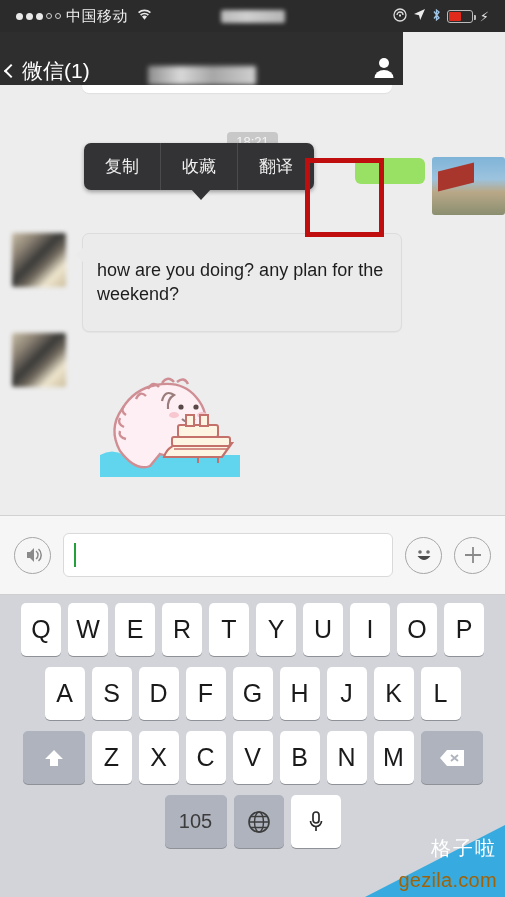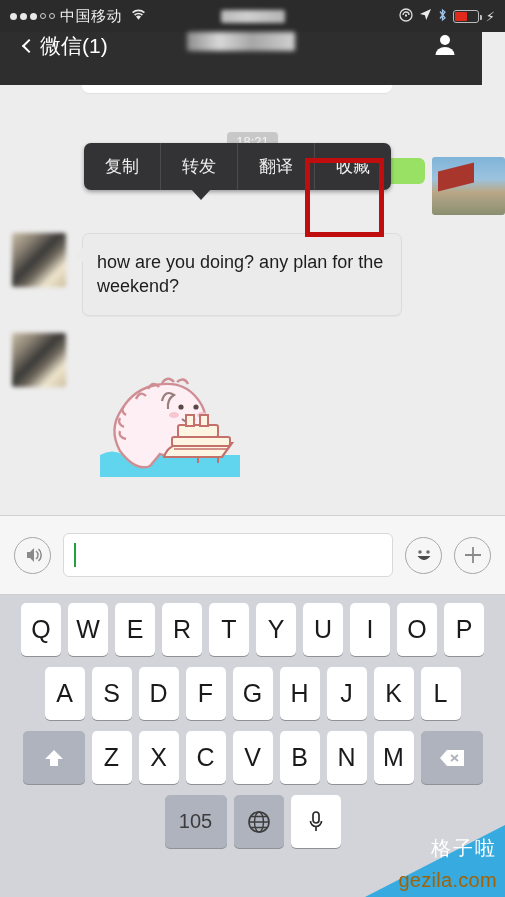--- a/index.html
+++ b/index.html
@@ -15,21 +15,21 @@
     overflow: hidden;
     background: #ededed;
   }
 
   
   .statusbar {
     position: absolute; top: 0; left: 0;
     width: 505px; height: 32px;
     background: #2b2b2b;
     display: flex; align-items: center;
-    padding: 0 10px;
+    padding: 0 16px;
     color: #f2f2f2;
     font-size: 15px;
   }
   .sb-left { display: flex; align-items: center; gap: 5px; }
   .dots { display: flex; align-items: center; gap: 3px; }
   .dot { width: 7px; height: 7px; border-radius: 50%; background: #e8e8e8; }
   .dot.hollow { background: transparent; border: 1px solid #cfcfcf; width: 6px; height: 6px;}
   .carrier { font-size: 15px; letter-spacing: .5px; color: #efefef; }
   .wifi { margin-left: 3px; font-size: 14px; color: #e9e9e9;}
   .sb-center {
@@ -57,24 +57,24 @@
   .battery:after {
     content:""; position: absolute; right: -4px; top: 4px;
     width: 2px; height: 5px; background: #bcbcbc; border-radius: 0 1px 1px 0;
   }
   .battery .fill { height: 100%; width: 55%; background: #e02a1c; border-radius: 1px; }
   .bolt { font-size: 13px; color: #e8e8e8; margin-left: 1px; }
 
   
   .navbar {
     position: absolute; top: 32px; left: 0;
-    width: 482px; height: 53px;
+    width: 403px; height: 53px;
     background: #2e2e2e;
-    display: flex; align-items: flex-start;
-    padding: 0 24px;
+    display: flex; align-items: flex-end;
+    padding: 0 6px;
     color: #fff;
   }
   .nav-back { display: flex; align-items: center; gap: 2px; cursor: pointer; }
   .chev {
     display: inline-block; width: 10px; height: 10px;
     border-left: 2.6px solid #fff; border-bottom: 2.6px solid #fff;
     transform: rotate(45deg); margin-right: 4px;
   }
   .nav-back-label { font-size: 21px; color: #fff; }
   .nav-title {
@@ -175,21 +175,21 @@
       linear-gradient(135deg, #c8bda6 0%, #8c8274 24%, #3a3a38 46%, #6d665b 60%, #efe6cf 78%, #cbbd9c 100%);
     filter: blur(2.3px);
     border-radius: 2px;
   }
   .bubble {
     position: relative;
     margin-left: 16px;
     background: #ebebeb;
     border: 1px solid #dcdcdc;
     border-radius: 7px;
-    padding: 16px 14px;
+    padding: 24px 14px;
     max-width: 320px;
     font-size: 18px;
     line-height: 1.35;
     color: #1d1d1d;
     box-shadow: 0 1px 1px rgba(0,0,0,.04);
   }
   .bubble:before {
     content:""; position: absolute; left: -8px; top: 14px;
     width: 0; height: 0;
     border-top: 7px solid transparent;
@@ -359,23 +359,22 @@
 
     <div class="time-chip">
       <span>18:21</span>
     </div>
 
     <div class="green-bubble"></div>
     <div class="photo-thumb"></div>
 
     <div class="ctx-menu">
       <div class="ctx-item">复制</div>
-      <div class="ctx-item">转发</div>
+      <div class="ctx-item">收藏</div>
       <div class="ctx-item">翻译</div>
-      <div class="ctx-item">收藏</div>
     </div>
     <div class="ctx-arrow"></div>
     <div class="highlight-box"></div>
 
     <div class="msg-row" style="left:12px; top:148px;">
       <div class="avatar"></div>
       <div class="bubble">
         <span>how are you doing? any plan for the weekend?</span>
       </div>
     </div>

